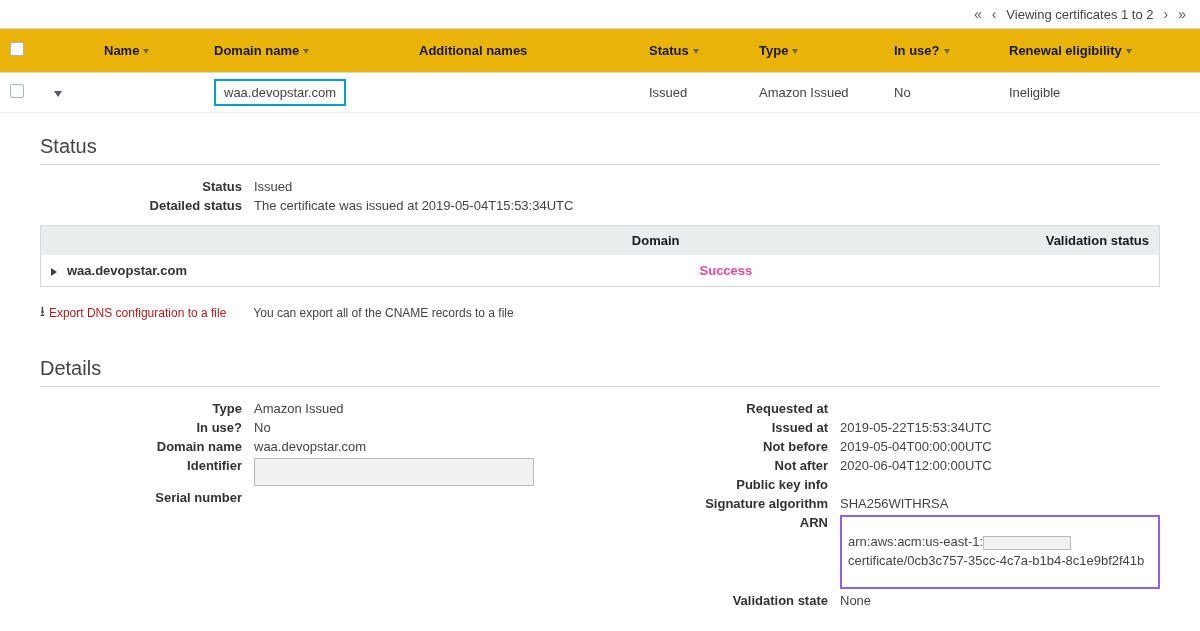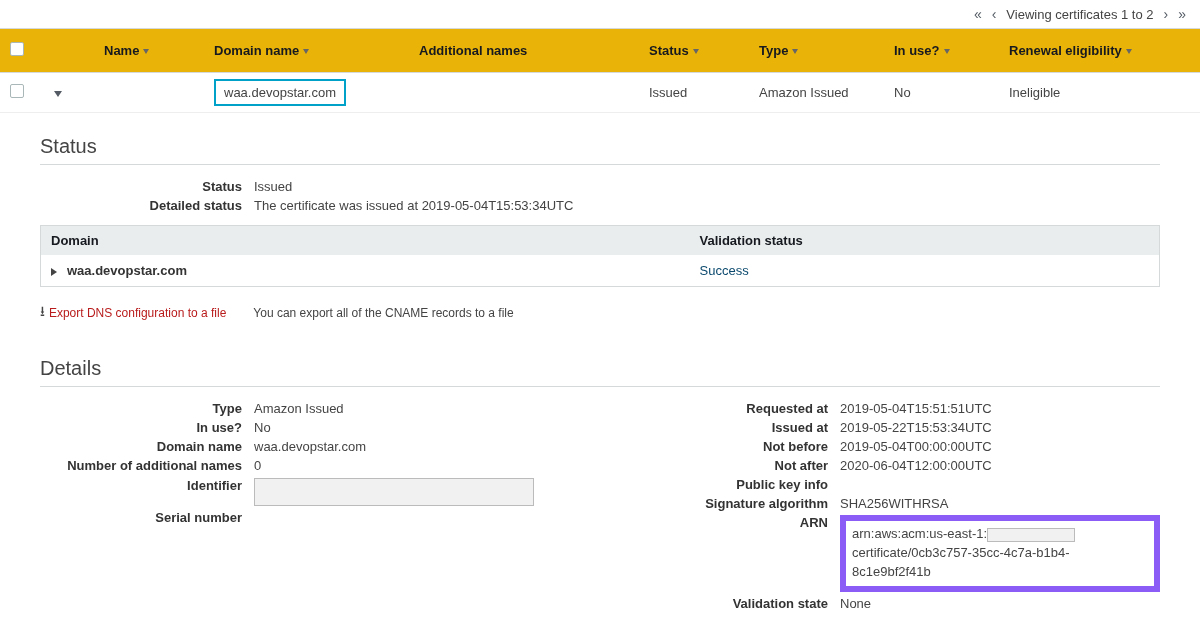--- a/index.html
+++ b/index.html
@@ -14,35 +14,35 @@
 .caret{display:inline-block;width:0;height:0;border-left:4px solid transparent;border-right:4px solid transparent;border-top:6px solid #545b64;margin-left:2px;vertical-align:middle}
 .caret-sm{display:inline-block;width:0;height:0;border-left:3px solid transparent;border-right:3px solid transparent;border-top:5px solid #666;margin-left:4px;vertical-align:middle}
 col.c-chk{width:42px}col.c-menu{width:52px}col.c-name{width:110px}col.c-dom{width:205px}col.c-add{width:230px}col.c-status{width:110px}col.c-type{width:135px}col.c-use{width:115px}
 .hilite{border:2px solid #00a1c9;padding:4px 8px;display:inline-block}
 .panel{padding:12px 40px 30px 40px}
 h2.sec{font-size:20px;font-weight:400;color:#444;padding:10px 0 6px 0;border-bottom:1px solid #d5d9d9;margin-bottom:14px}
 .kv{display:flex;margin-bottom:4px}
 .kv .k{width:214px;text-align:right;font-weight:700;color:#333;padding-right:12px}
 .kv .v{color:#444;flex:1}
 .domtbl{width:100%;border:1px solid #d5d9d9;margin-top:12px;border-collapse:collapse}
-.domtbl th{background:#eaeded;text-align:left;font-weight:700;padding:7px 10px;font-size:13px}
+.domtbl th{background:#eaeded;text-align:right;font-weight:700;padding:7px 10px;font-size:13px}
 .domtbl td{padding:8px 10px;font-weight:700;color:#333}
-.domtbl td.vs{font-weight:400;color:#0c4a6e}
+.domtbl td.vs{font-weight:700;color:#ec4899}
 .tri{display:inline-block;width:0;height:0;border-top:4px solid transparent;border-bottom:4px solid transparent;border-left:6px solid #444;margin-right:10px;vertical-align:middle}
 .export{display:flex;align-items:center;margin-top:14px;font-size:12px;color:#444}
 .export a{color:#b91c1c;text-decoration:none;margin-right:27px}
 .dl-ic{color:#444;margin-right:4px;font-size:14px}
 .dt-wrap{display:flex;gap:0}
 .dt-col{flex:1}
 .dt-col.left{max-width:560px}
 .dt-col .kv .k{width:214px}
 .dt-col.right .kv .k{width:240px}
 .redact{display:inline-block;width:88px;height:14px;border:1px solid #bbb;background:#f1f1f1;vertical-align:middle}
 .redact.lg{width:280px;height:28px}
-.arn-box{border:6px solid #8b5cf6;padding:4px 6px;display:inline-block;line-height:1.45}
+.arn-box{border:2px solid #8b5cf6;padding:16px 6px;display:inline-block;line-height:1.45}
 </style>
 </head>
 <body>
 
 <div class="pager">
   <span class="ic">«</span>
   <span class="ic">‹</span>
   <span class="lbl">Viewing certificates 1 to 2</span>
   <span class="ic">›</span>
   <span class="ic">»</span>
@@ -134,36 +134,31 @@
         </div>
       <div class="kv">
           <div class="k">In use?</div>
           <div class="v">No</div>
         </div>
       <div class="kv">
           <div class="k">Domain name</div>
           <div class="v">waa.devopstar.com</div>
         </div>
       <div class="kv">
-          <div class="k" style="line-height:1.2">Number of additional names</div>
-          <div class="v">0</div>
-        </div>
-      <div class="kv">
           <div class="k">Identifier</div>
           <div class="v"><span class="redact lg"></span></div>
         </div>
       <div class="kv">
           <div class="k">Serial number</div>
           <div class="v"></div>
         </div>
     </div>
     <div class="dt-col right">
       <div class="kv">
           <div class="k">Requested at</div>
-          <div class="v">2019-05-04T15:51:51UTC</div>
         </div>
       <div class="kv">
           <div class="k">Issued at</div>
           <div class="v">2019-05-22T15:53:34UTC</div>
         </div>
       <div class="kv">
           <div class="k">Not before</div>
           <div class="v">2019-05-04T00:00:00UTC</div>
         </div>
       <div class="kv">

